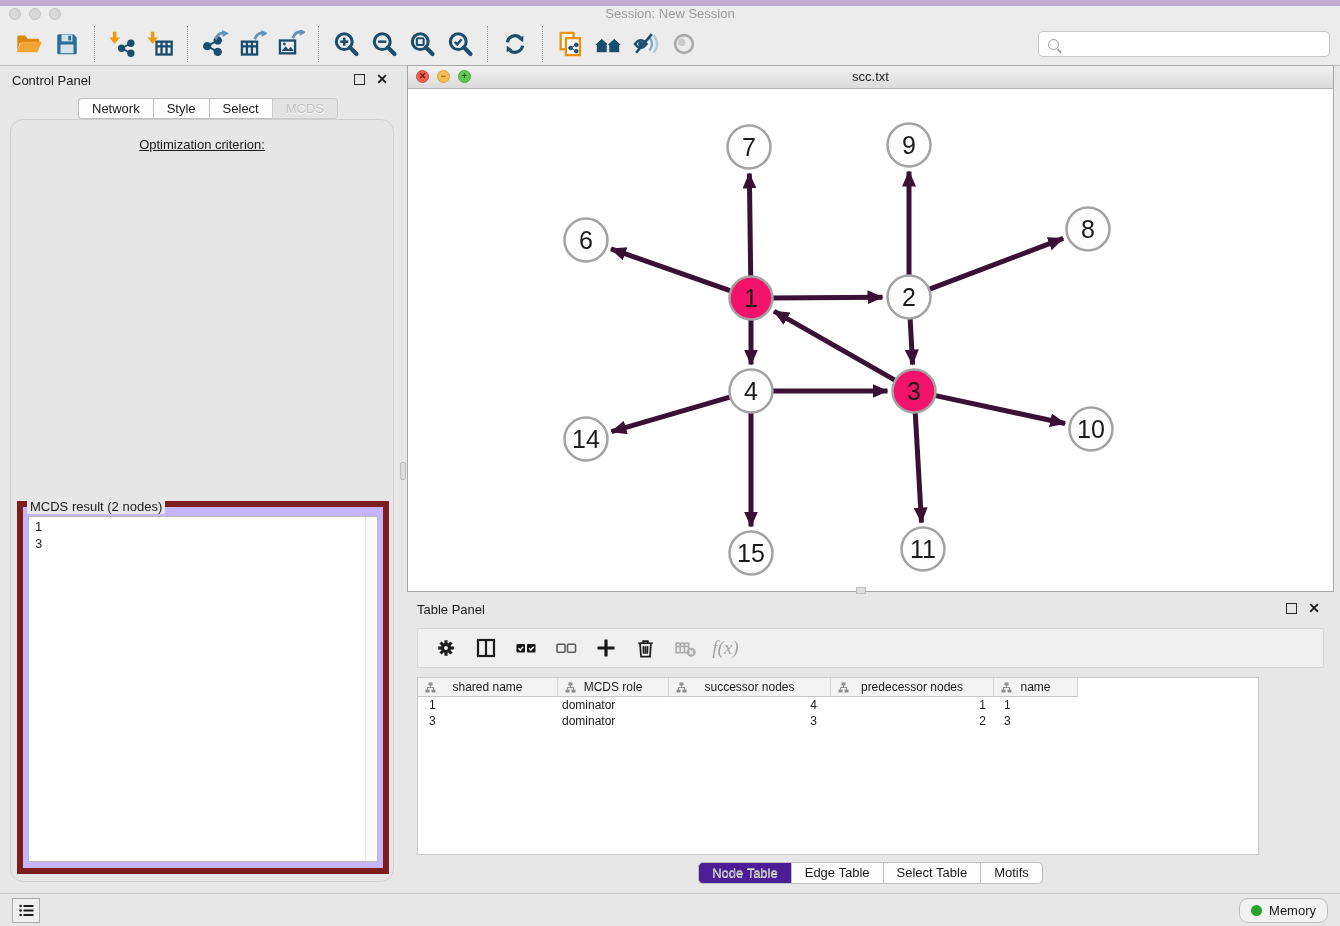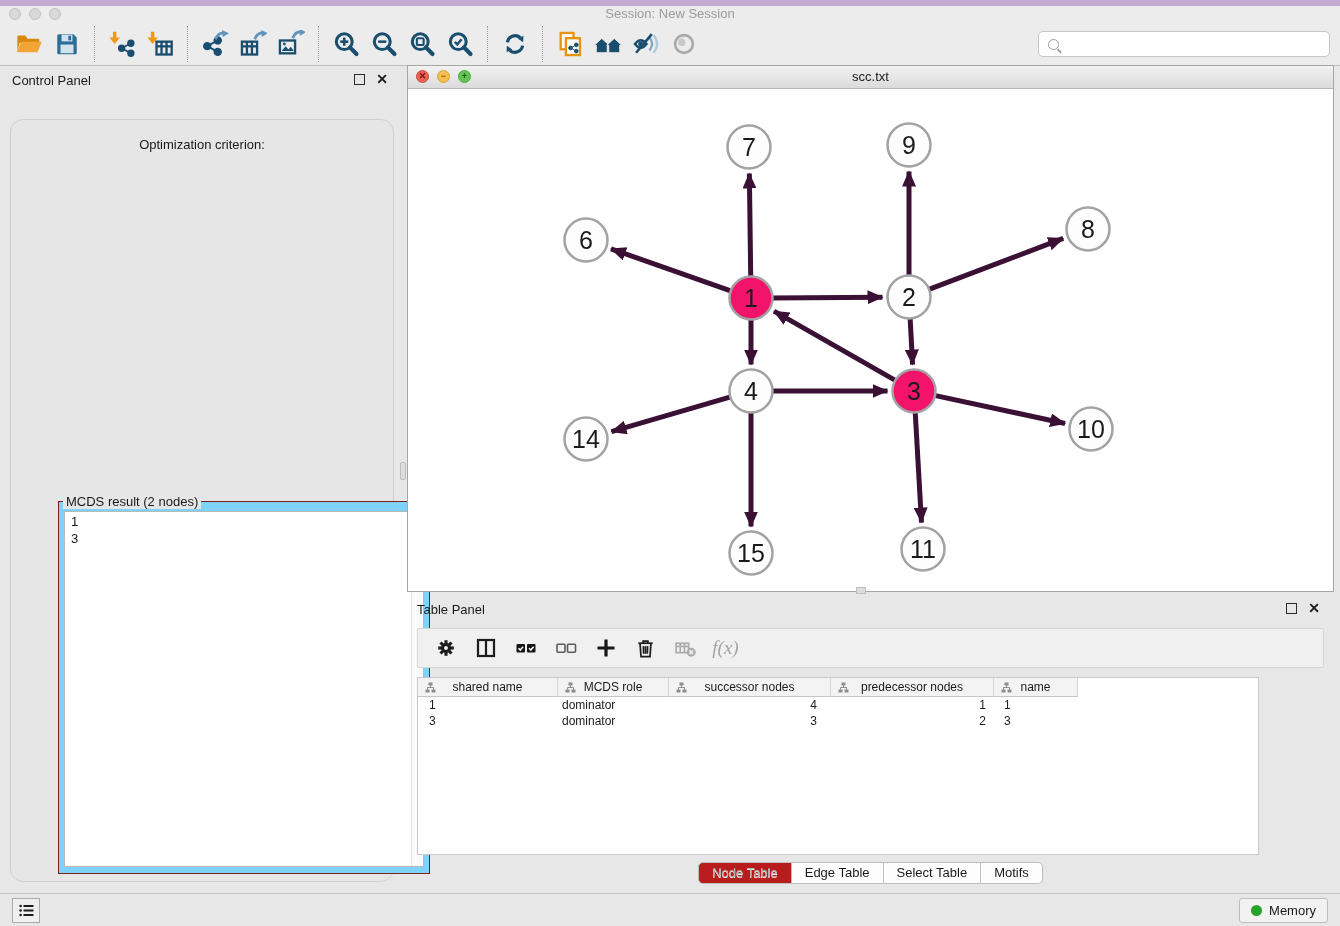--- a/index.html
+++ b/index.html
@@ -26,29 +26,29 @@
   .control-panel{position:absolute;left:2px;top:66px;width:400px;height:822px;}
   .panel-title{position:absolute;left:10px;top:7px;font-size:13px;}
   .panel-btns{display:flex;gap:11px;align-items:center;position:absolute;right:14px;top:7px;}
   .float-btn{width:11px;height:11px;border:1.5px solid #2A2A2A;cursor:pointer;}
   .close-btn{font-size:14px;font-weight:bold;line-height:12px;cursor:pointer;}
   .ctabs{position:absolute;left:76px;top:32px;display:flex;height:21px;}
   .ctab{font-size:13px;line-height:19px;padding:0 13px;background:#FDFDFD;border:1px solid #BDBDBD;border-right:none;cursor:pointer;}
   .ctab:first-child{border-radius:4px 0 0 4px;}
   .ctab:last-child{border-right:1px solid #CACACA;border-radius:0 4px 4px 0;}
   .ctab.active{background:#E3E3E3;color:#C0C0C0;text-shadow:0 1px 0 #fff;border-color:#CACACA;}
-  .cp-body{position:absolute;left:8px;top:53px;width:384px;height:763px;background:#E6E6E6;border:1px solid #CFCFCF;border-radius:13px;}
+  .cp-body{position:absolute;left:8px;top:53px;width:384px;height:763px;background:#E6E6E6;border:1px solid #CFCFCF;border-radius:13px;text-decoration:underline;}
   .opt-label{margin-top:17px;text-align:center;font-size:13px;}
   .select{position:absolute;left:36px;top:39px;width:310px;height:23px;background:#FDFDFD;border:1px solid #ABABAB;border-radius:4px;font-size:13px;display:flex;align-items:center;padding-left:9px;cursor:pointer;}
   .stepper{position:absolute;right:6px;top:5px;display:flex;flex-direction:column;gap:3px;}
   .stepper .up{width:0;height:0;border-left:4px solid transparent;border-right:4px solid transparent;border-bottom:5px solid #4A4A4A;}
   .stepper .down{width:0;height:0;border-left:4px solid transparent;border-right:4px solid transparent;border-top:5px solid #4A4A4A;}
   .cp-buttons{position:absolute;top:72px;left:0;width:100%;display:flex;justify-content:center;gap:14px;}
   .cp-btn{height:22px;padding:0 17px;background:#FDFDFD;border:1px solid #B3B3B3;border-radius:4px;font-size:13px;font-family:"Liberation Sans",sans-serif;cursor:pointer;}
-  .result-box{position:absolute;left:6px;top:381px;width:372px;height:373px;border:1px solid #7f1d1d;background:#7dd3fc;margin-left:41px;}
+  .result-box{position:absolute;left:6px;top:381px;width:372px;height:373px;border:6px solid #7f1d1d;background:#c4b5fd;}
   .result-legend{position:absolute;top:-8px;left:4px;background:#E6E6E6;padding:0 3px;font-size:13px;}
   .result-inner{position:absolute;left:5px;right:5px;top:9px;bottom:6px;background:#fff;border:1px solid #B9B9B9;}
   .result-text{position:absolute;left:0;top:0;right:13px;bottom:0;font-size:13px;line-height:17px;padding:1px 6px;white-space:pre;overflow:hidden;}
   .result-scroll{position:absolute;right:0;top:0;width:12px;bottom:0;background:#FAFAFA;border-left:1px solid #E2E2E2;}
 
   
   .network-window{position:absolute;left:407px;top:65px;width:927px;height:527px;background:#fff;border:1px solid #A6A6A6;}
   .nw-titlebar{height:23px;background:linear-gradient(#F2F2F2,#DBDBDB);border-bottom:1px solid #B5B5B5;position:relative;}
   .nw-traffic{position:absolute;left:8px;top:4px;display:flex;gap:8px;}
   .nw-light{width:13px;height:13px;border-radius:50%;font-size:9px;font-weight:bold;display:flex;align-items:center;justify-content:center;cursor:pointer;line-height:1;}
@@ -68,26 +68,26 @@
   .table-area{position:absolute;left:10px;top:82px;width:842px;height:178px;background:#fff;border:1px solid #C9C9C9;overflow:hidden;}
   .thead{display:flex;height:19px;}
   .th{background:#F3F3F3;border-right:1px solid #D4D4D4;border-bottom:1px solid #C6C6C6;font-size:12px;position:relative;display:flex;align-items:center;justify-content:center;flex:none;cursor:pointer;}
   .th .hicon{position:absolute;left:7px;top:4px;}
   .trow{display:flex;height:16px;font-size:12px;align-items:center;}
   .td{flex:none;overflow:hidden;white-space:nowrap;}
   .tp-tabs{position:absolute;left:0;top:267px;width:100%;display:flex;justify-content:center;}
   .tp-tab{height:22px;line-height:20px;padding:0 13px;background:#FDFDFD;border:1px solid #BEBEBE;border-left:none;font-size:13px;cursor:pointer;}
   .tp-tab:first-child{border-left:1px solid #BEBEBE;border-radius:5px 0 0 5px;}
   .tp-tab:last-child{border-radius:0 5px 5px 0;}
-  .tp-tab.active{background:#b91c1c;color:#B2B2B2;text-shadow:0 1px 0 #F3F3F3;}
+  .tp-tab.active{background:#4c1d95;color:#B2B2B2;text-shadow:0 1px 0 #F3F3F3;}
 
   
   .status-bar{position:absolute;left:0;top:893px;width:100%;height:33px;border-top:1px solid #C6C6C6;background:#E7E7E7;}
   .list-btn{position:absolute;left:12px;top:4px;width:28px;height:25px;background:#EFEFEF;border:1px solid #ABABAB;display:flex;align-items:center;justify-content:center;cursor:pointer;}
-  .memory-btn{position:absolute;right:12px;top:4px;height:25px;padding:0 11px;background:#F2F2F2;border:1px solid #BDBDBD;border-radius:3px;display:flex;align-items:center;gap:7px;font-size:13px;cursor:pointer;}
+  .memory-btn{position:absolute;right:12px;top:4px;height:25px;padding:0 11px;background:#F2F2F2;border:1px solid #BDBDBD;border-radius:9px;display:flex;align-items:center;gap:7px;font-size:13px;cursor:pointer;}
   .memory-dot{width:11px;height:11px;border-radius:50%;background:#27A327;}
 </style>
 </head>
 <body>
 
 <div class="top-strip"></div>
 <div class="titlebar">
   <div class="traffic">
     <span class="light"></span>
     <span class="light"></span>
@@ -250,20 +250,26 @@
     <input class="search-input" placeholder="" style="">
   </div>
 </div>
 
 <div class="control-panel">
   <div class="panel-title">Control Panel</div>
   <div class="panel-btns">
     <span class="float-btn"></span>
     <span class="close-btn">✕</span>
   </div>
+  <div class="ctabs">
+      <div class="ctab">Network</div>
+      <div class="ctab">Style</div>
+      <div class="ctab">Select</div>
+      <div class="ctab active">MCDS</div>
+    </div>
   <div class="cp-body">
     <div class="opt-label">Optimization criterion:</div>
     <div class="result-box">
       <div class="result-legend">MCDS result (2 nodes)</div>
       <div class="result-inner">
         <div class="result-text">1
 3</div>
         <div class="result-scroll"></div>
       </div>
     </div>

